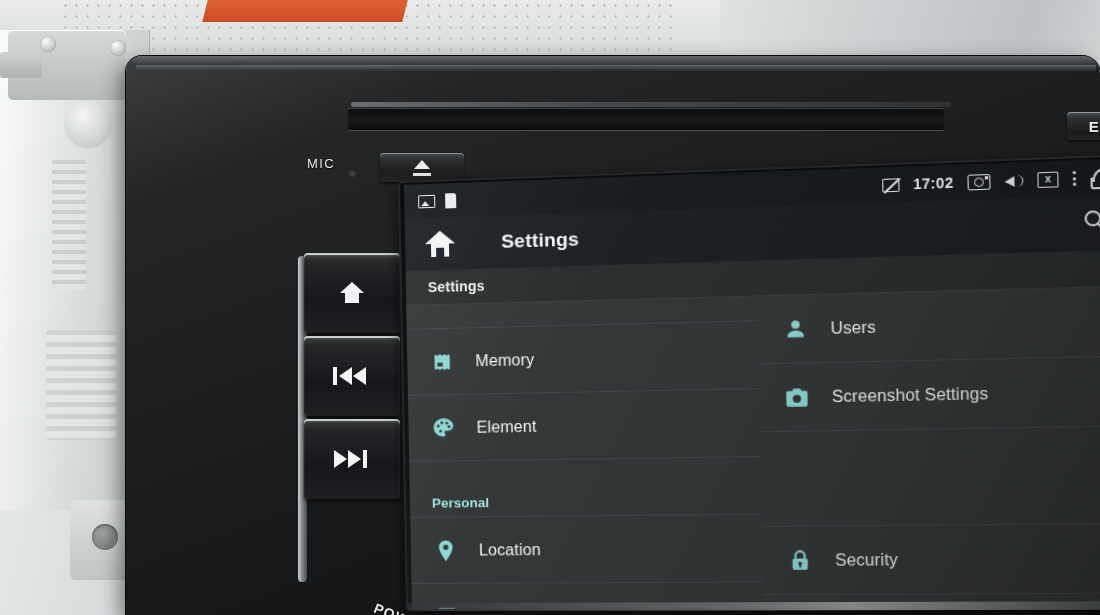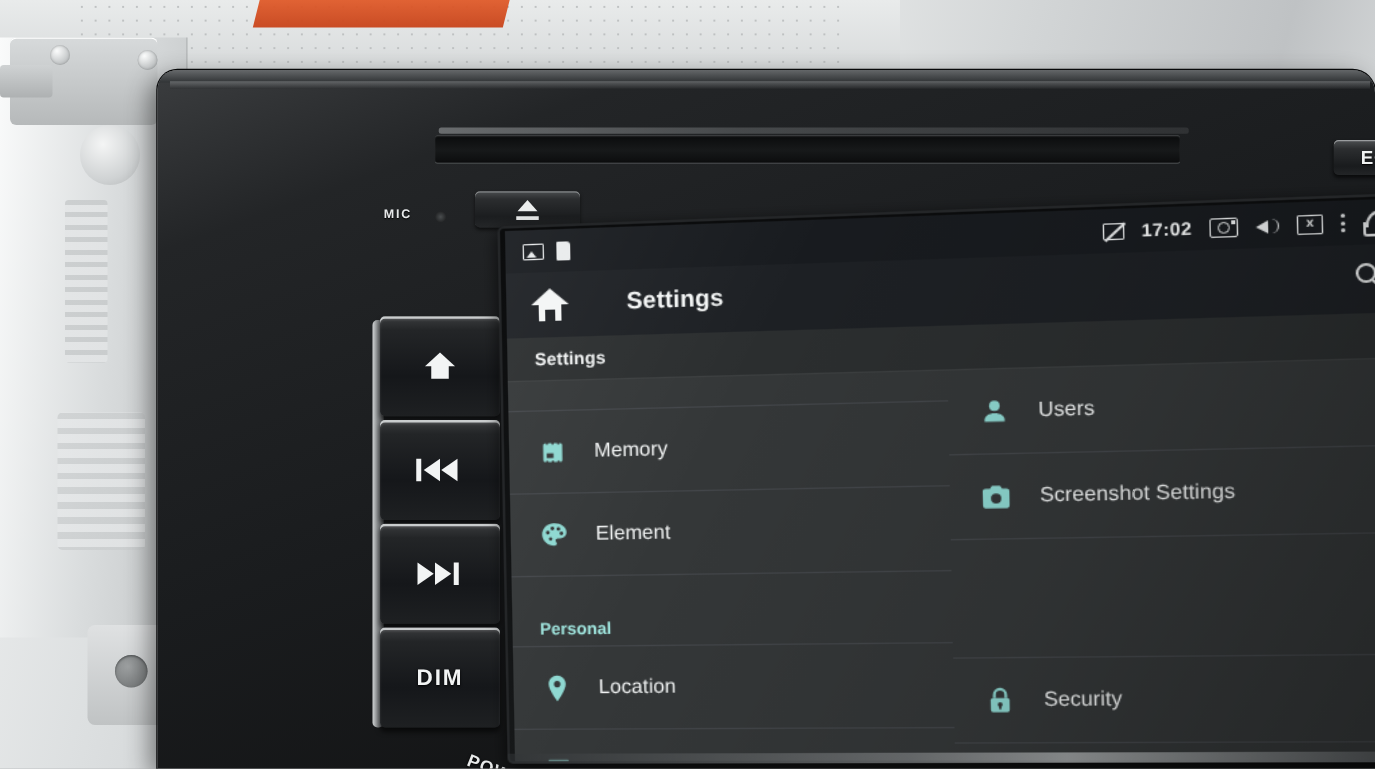--- a/index.html
+++ b/index.html
@@ -104,22 +104,22 @@
     box-shadow:inset 0 1px 1px #404345, 0 1px 0 #4a4d4f;
   }
   .slot-sheen{
     position:absolute; left:225px; top:46px; width:600px; height:5px;
     background:linear-gradient(90deg,#8e9193,#5b5e60 40%,#3a3c3e);
     opacity:.65; border-radius:2px;
   }
 
   
   .mic-label{
-    position:absolute; left:181px; top:110px;
-    color:#e7e9ea; font-size:10px; font-weight:bold; letter-spacing:1.4px;
+    position:absolute; left:181px; top:100px;
+    color:#e7e9ea; font-size:13px; font-weight:normal; letter-spacing:1.4px;
     text-shadow:0 1px 1px #000;
   }
   .mic-hole{
     position:absolute; left:222px; top:113px; width:9px; height:9px; border-radius:50%;
     background:radial-gradient(circle,#4a4d4f,#121314);
   }
 
   
   .eject-btn{
     position:absolute; left:254px; top:97px; width:84px; height:29px;
@@ -410,23 +410,20 @@
     </div>
 
     <div class="hw-btn">
       <span class="icon-next">
         <i class="tri r" style="left:1px"></i>
         <i class="tri r" style="left:15px"></i>
         <i class="bar-v" style="left:30px"></i>
       </span>
     </div>
 
-    <div class="hw-btn">
-      <span class="txt">DIM</span>
-    </div>
   </div>
 
   <span class="pow-vol">POW VOL</span>
 
   <span class="tune-enter">TUNE ENTER</span>
 
   <div class="screen-bezel">
     <div class="screen">
 
       <div class="statusbar">

